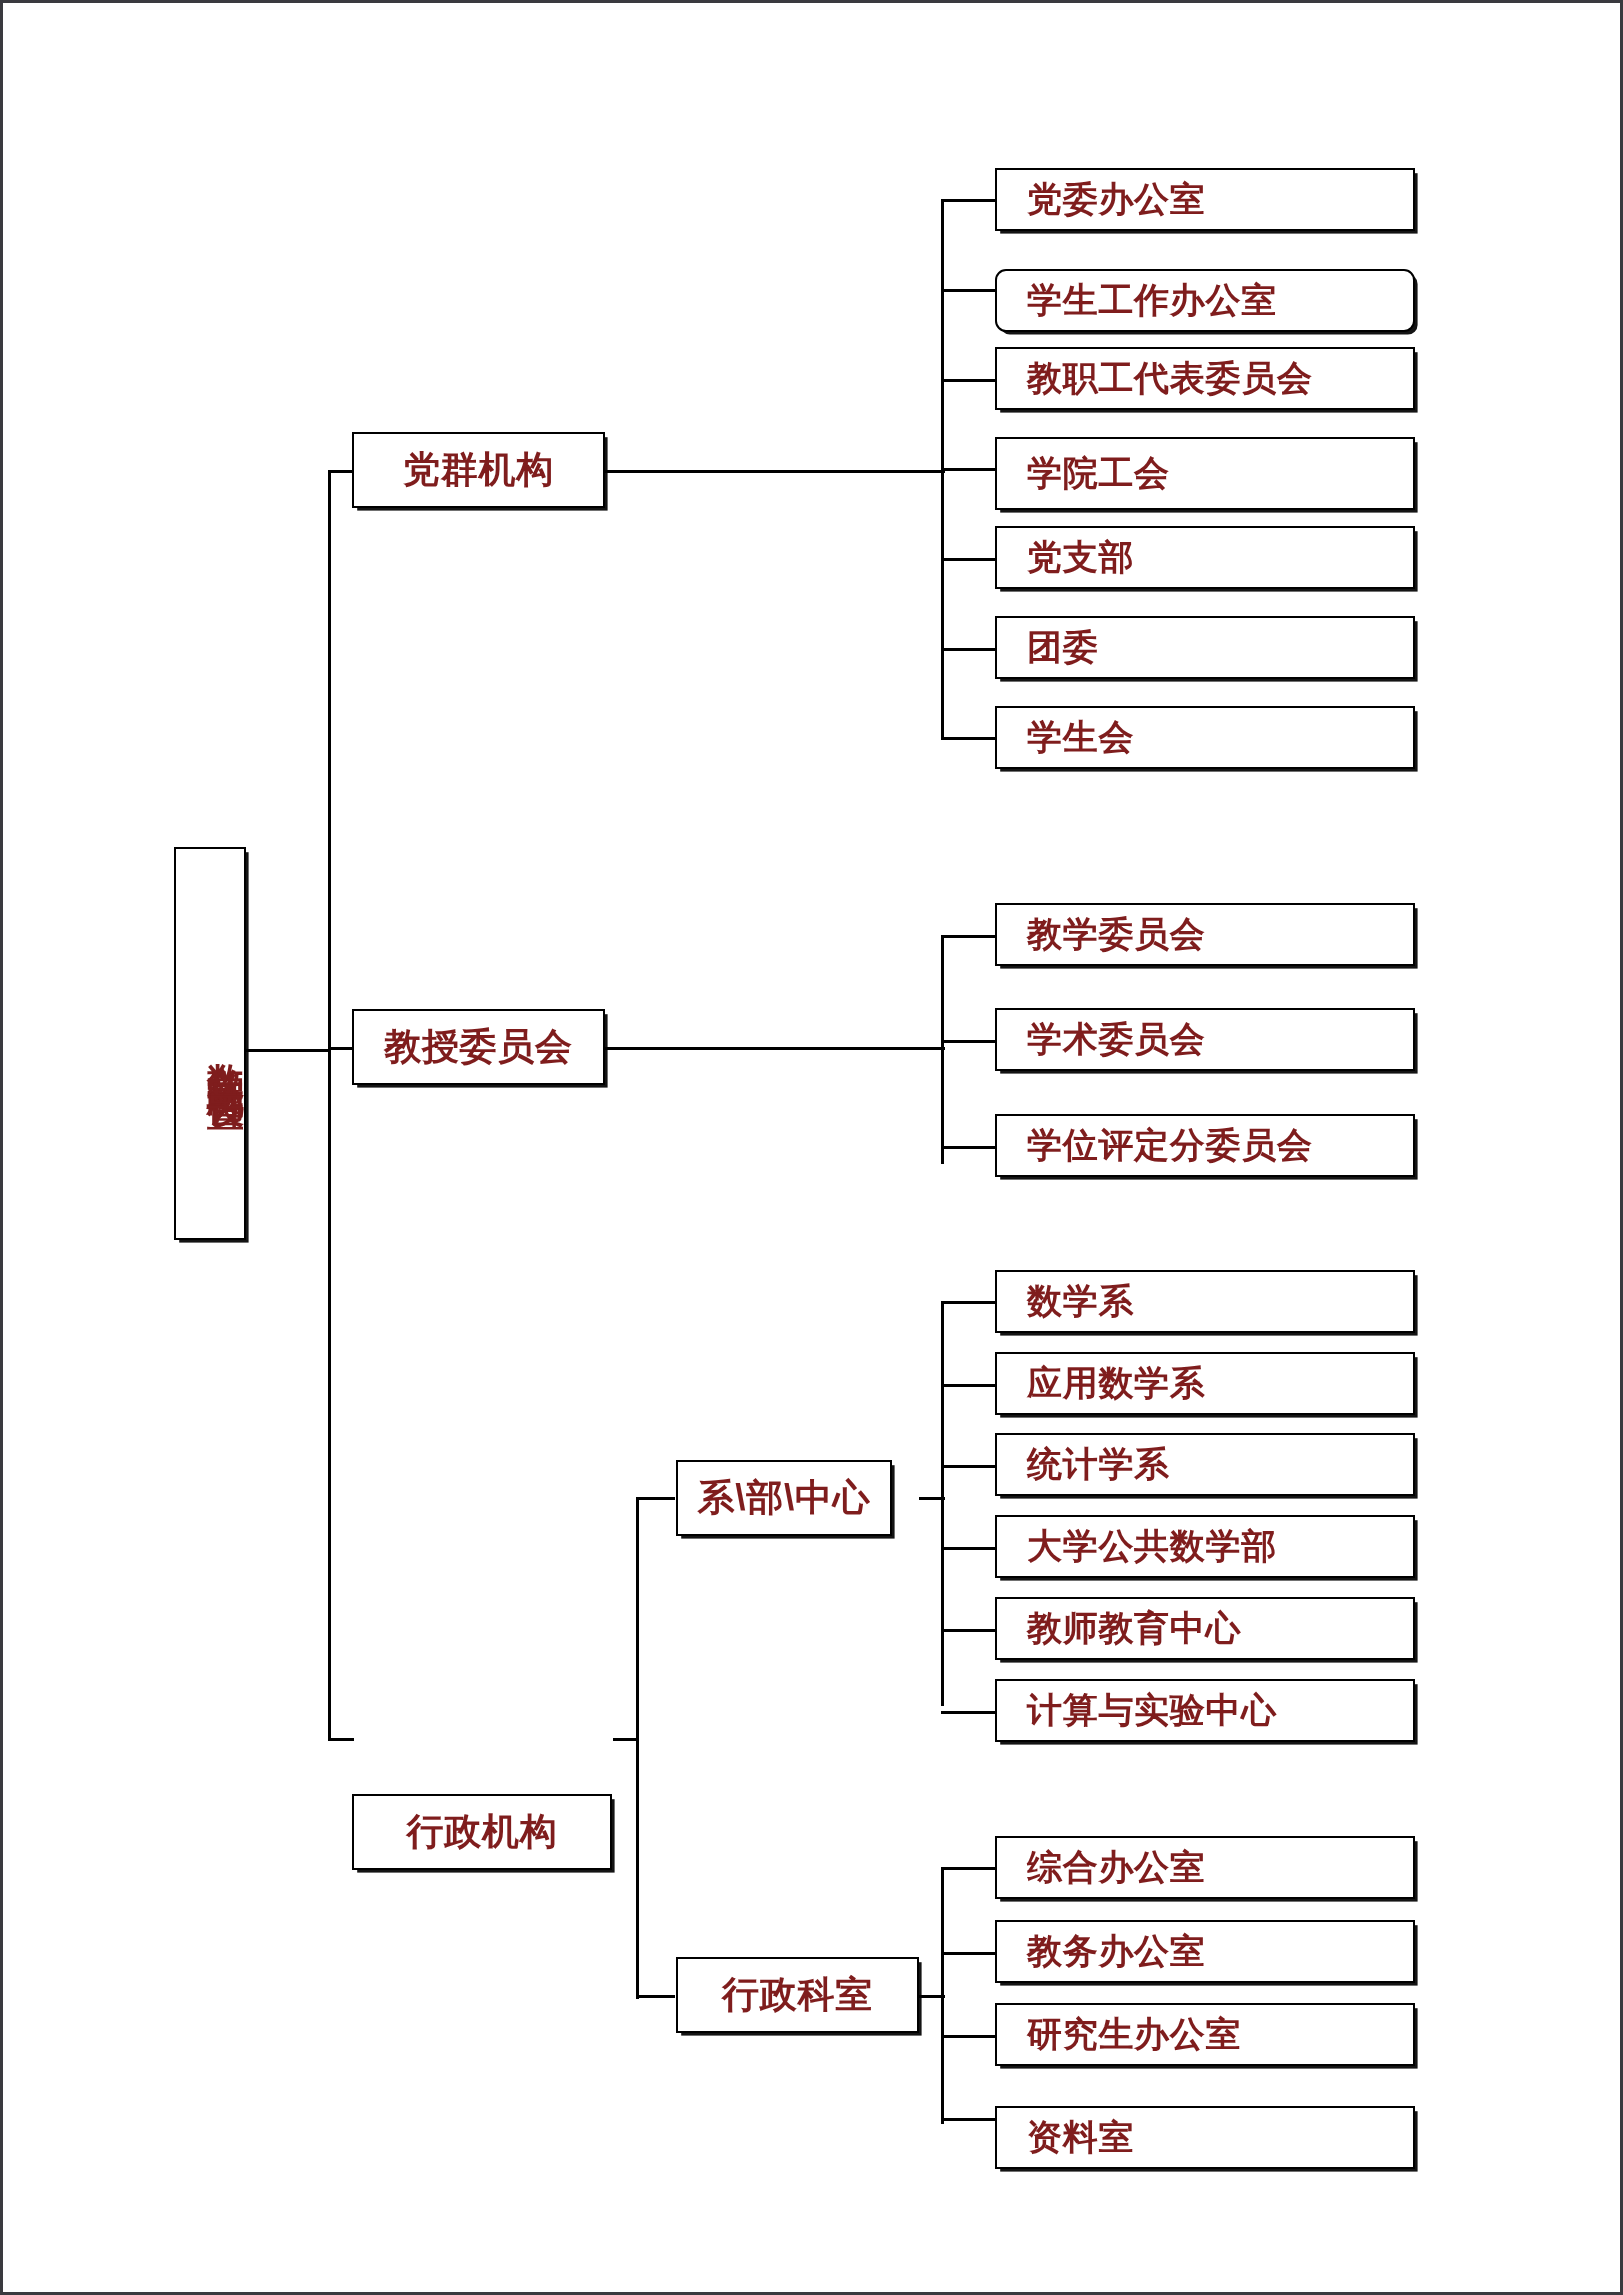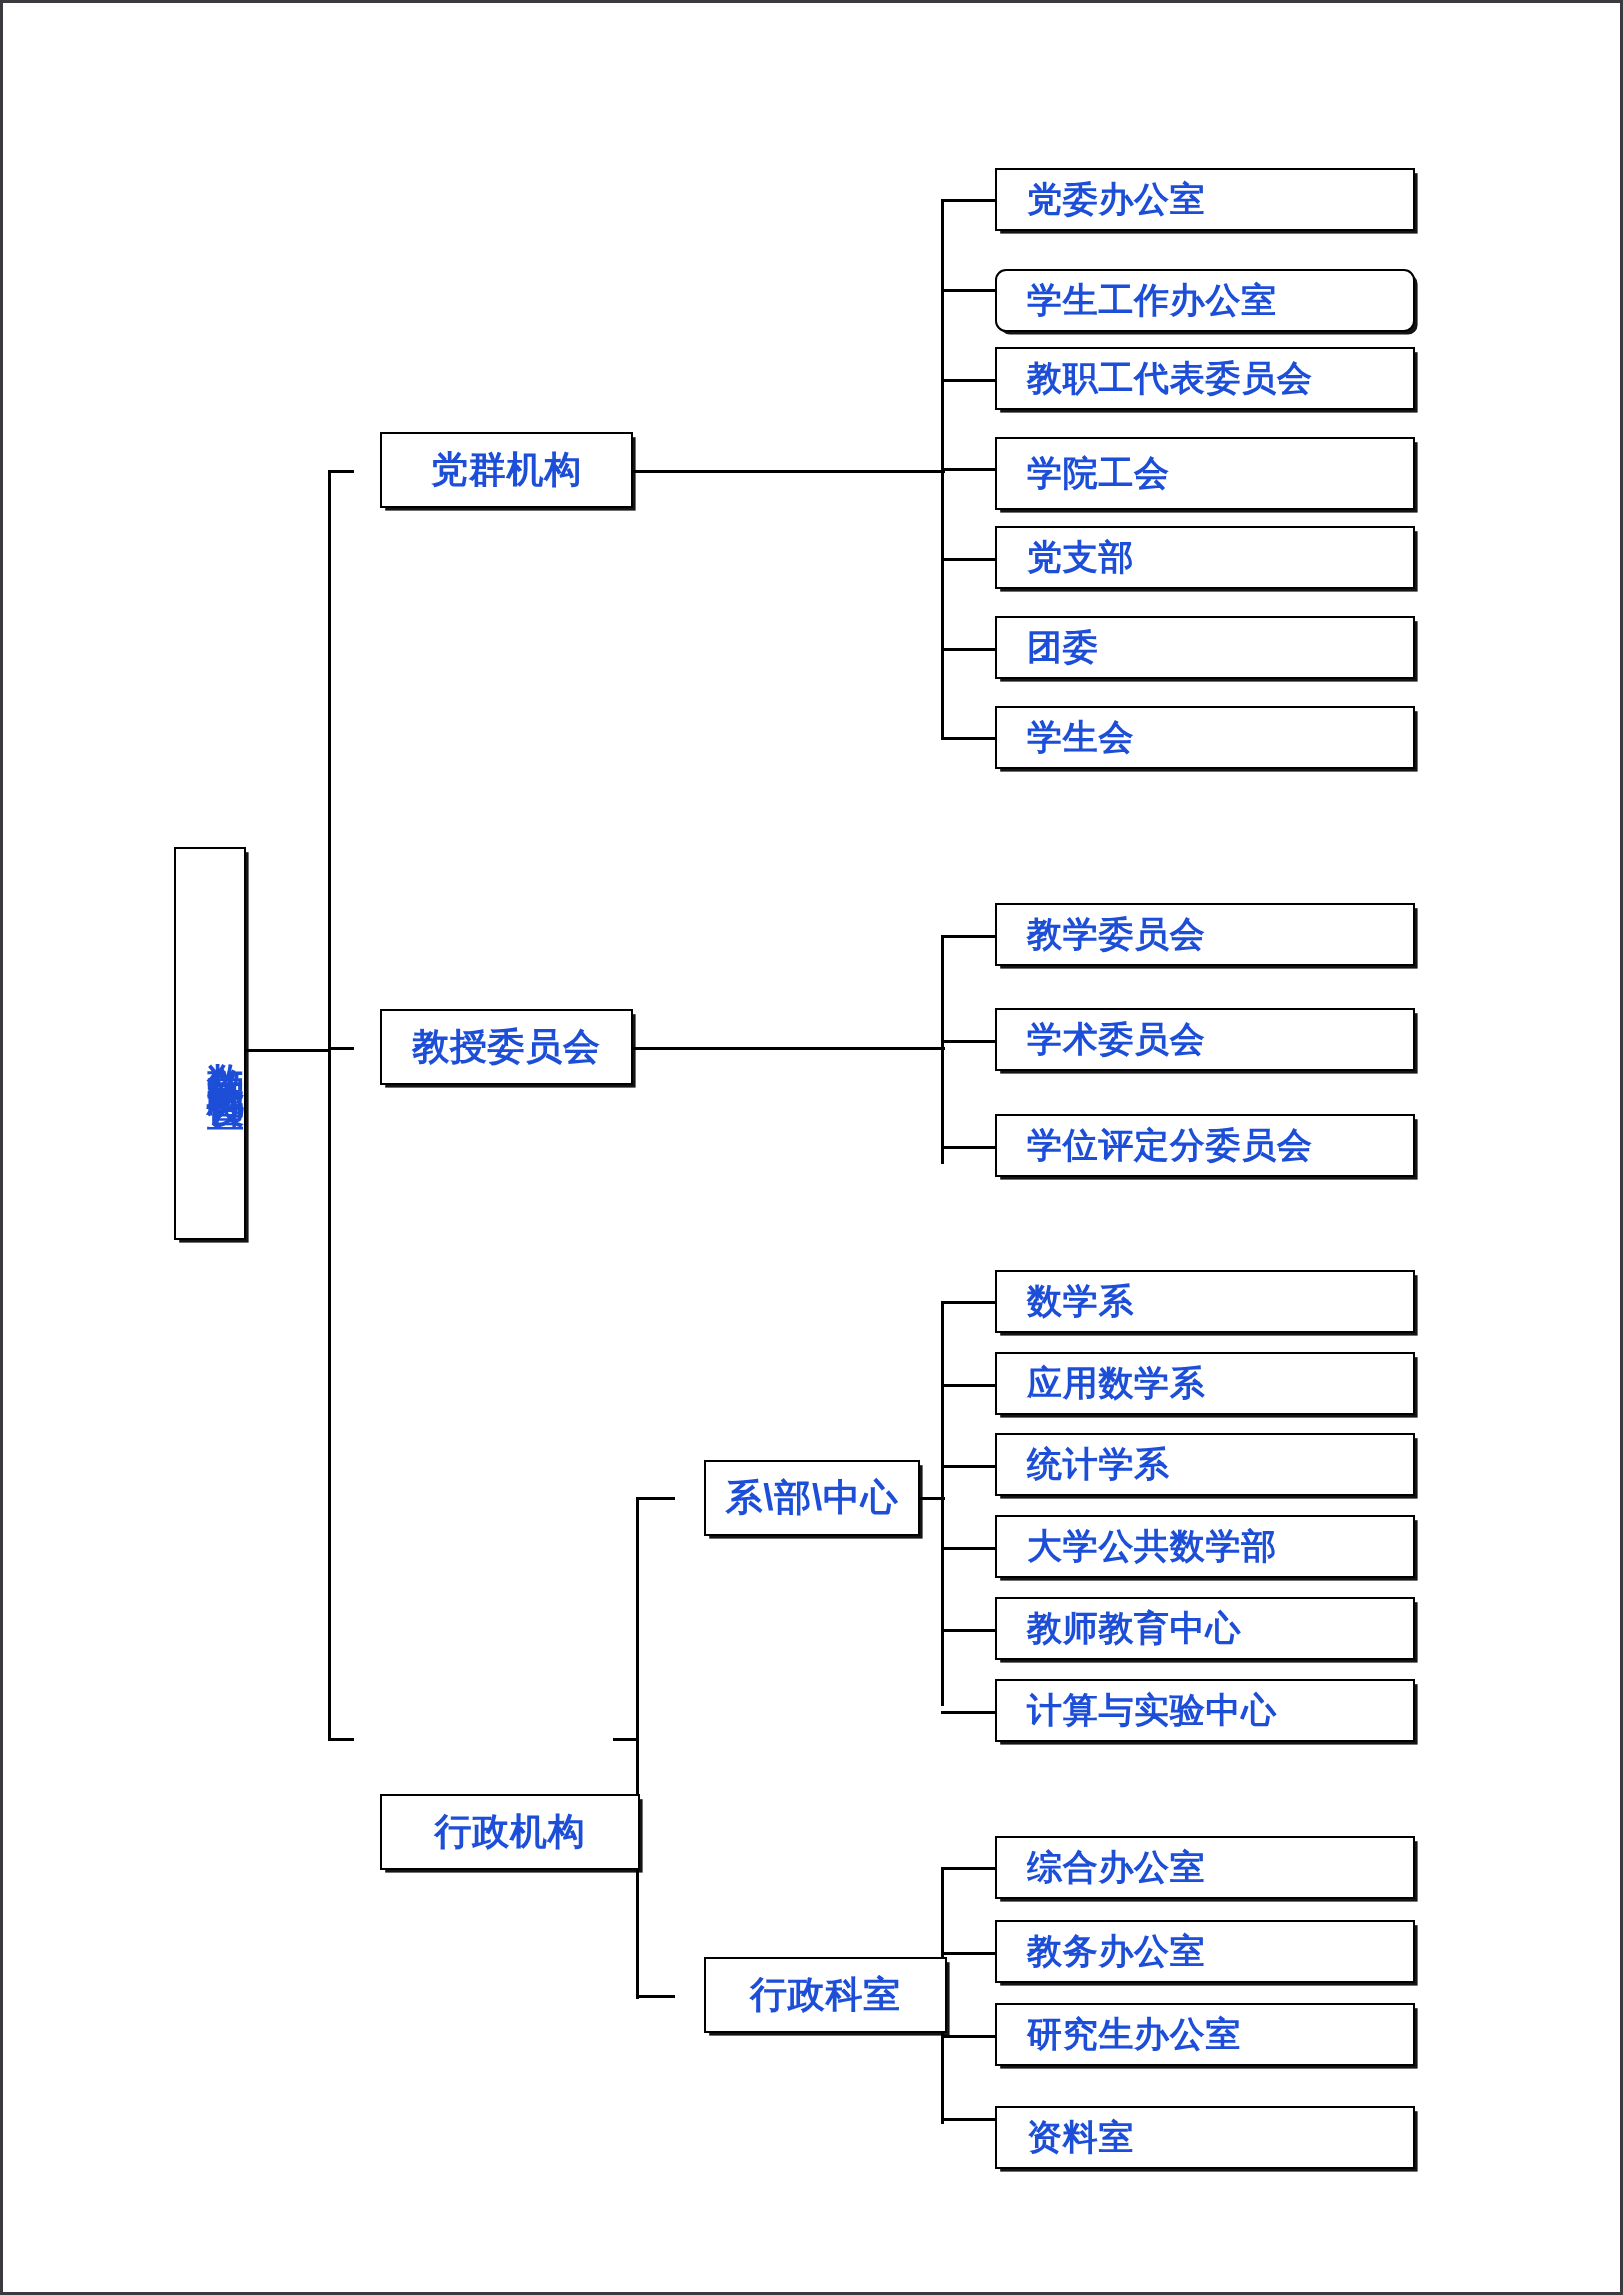--- a/index.html
+++ b/index.html
@@ -25,34 +25,33 @@
     height: 2295px;
   }
   .node {
     position: absolute;
     box-sizing: border-box;
     background: #ffffff;
     border: 2.6px solid #000000;
     box-shadow: 3.9px 3.9px 0 -1.3px rgba(0,0,0,0.92);
     display: flex;
     align-items: center;
-    color: #1d4ed8;
+    color: #7f1d1d;
     font-weight: 700;
     letter-spacing: 0.02em;
     z-index: 5;
   }
   .node.leaf {
     justify-content: flex-start;
     padding-left: 30px;
     font-size: 35px;
   }
   .node.branch {
     justify-content: center;
     font-size: 37px;
-    margin-left: 28px;
   }
   .node.root {
     justify-content: center;
     align-items: flex-start;
     padding-top: 17px;
     font-size: 37px;
     writing-mode: vertical-rl;
     text-orientation: upright;
     letter-spacing: 0.12em;
     line-height: 1;

